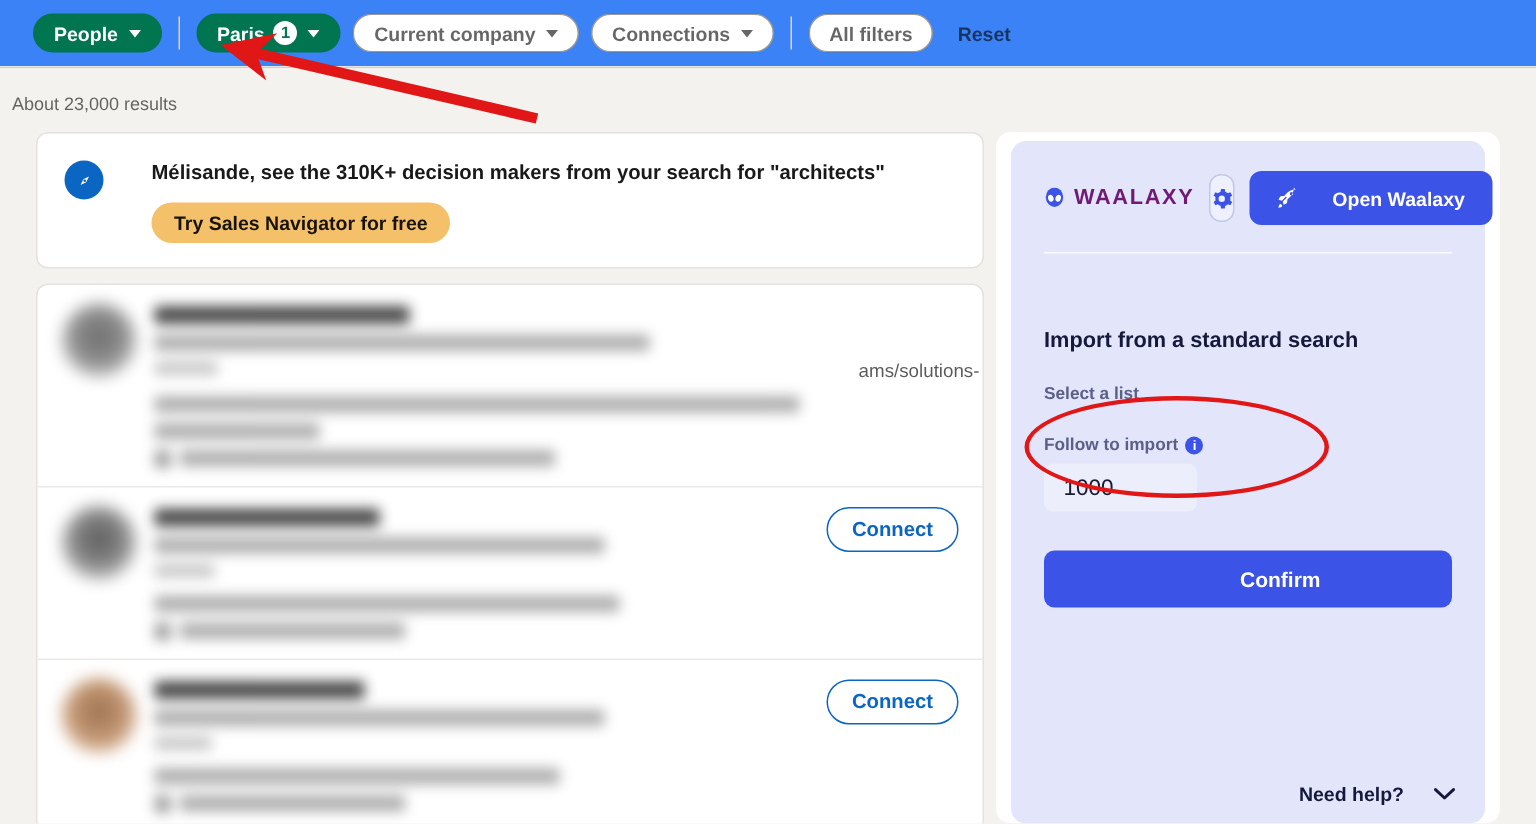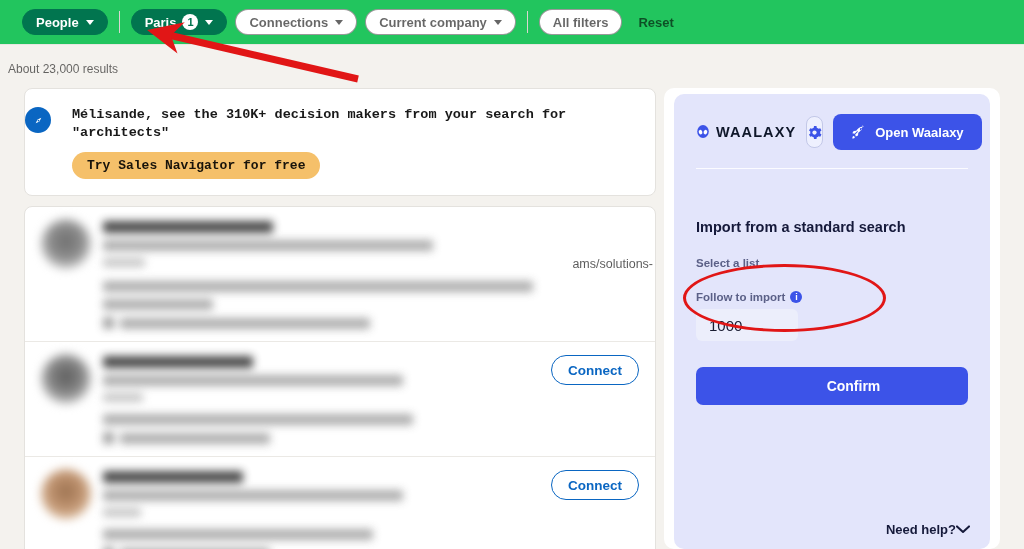--- a/index.html
+++ b/index.html
@@ -16,21 +16,21 @@
     position: relative;
     -webkit-font-smoothing: antialiased;
   }
 
   
   .filter-bar {
     position: absolute;
     top: 0; left: 0;
     width: 1024px;
     height: 45px;
-    background: #22c55e;
+    background: #3b82f6;
     display: flex;
     align-items: center;
     padding-left: 22px;
     gap: 8px;
     border-bottom: 1px solid #e8e6e1;
     z-index: 4;
   }
 
   .pill {
     display: inline-flex;
@@ -118,23 +118,22 @@
     border: 1px solid #e4e2de;
     border-radius: 8px;
     margin-bottom: 10px;
     overflow: hidden;
   }
 
   
   .promo {
     display: flex;
     align-items: flex-start;
-    padding: 16px 16px 16px 0;
-    gap: 21px;
-    font-family: Liberation Mono, monospace;
+    padding: 16px 16px 16px 18px;
+    gap: 32px;
   }
   .promo-icon {
     flex: 0 0 auto;
     width: 26px; height: 26px;
     border-radius: 50%;
     background: #0a66c2;
     display: flex;
     align-items: center;
     justify-content: center;
     margin-top: 2px;
@@ -264,37 +263,37 @@
   .wx-logo {
     display: flex;
     align-items: center;
     gap: 6px;
     flex: 1 1 auto;
   }
   .wx-logo-text {
     font-size: 14.5px;
     font-weight: 700;
     letter-spacing: 1.1px;
-    color: #0f172a;
+    color: #701a75;
   }
   .wx-gear-btn {
     width: 32px; height: 32px;
     border-radius: 8px;
     background: #eef0fe;
     border: 1px solid #c3c8e8;
     display: flex;
     align-items: center;
     justify-content: center;
     cursor: pointer;
   }
   .wx-open-btn {
     display: flex;
     align-items: center;
     justify-content: center;
-    gap: 9px;
+    gap: 22px;
     height: 36px;
     padding: 0 18px;
     border-radius: 8px;
     background: #3c53e8;
     color: #ffffff;
     font-size: 13px;
     font-weight: 700;
     border: none;
     cursor: pointer;
     font-family: inherit;
@@ -404,21 +403,21 @@
     font-family: inherit;
     padding-left: 43px;
   }
 
   .wx-help {
     position: absolute;
     right: 20px;
     bottom: 12px;
     display: flex;
     align-items: center;
-    gap: 0;
+    gap: 20px;
     font-size: 13px;
     font-weight: 700;
     color: #15193a;
     cursor: pointer;
   }
 
   
   .annot-layer {
     position: absolute;
     inset: 0;
@@ -447,26 +446,26 @@
 
   <div class="bar-divider"></div>
 
   <div class="pill pill-green">
     <span>Paris</span>
     <span class="count-badge">1</span>
     <span class="caret"></span>
   </div>
 
   <div class="pill pill-outline">
+    <span>Current company</span>
+    <span class="caret"></span>
+  </div>
+
+  <div class="pill pill-outline">
     <span>Connections</span>
-    <span class="caret"></span>
-  </div>
-
-  <div class="pill pill-outline">
-    <span>Current company</span>
     <span class="caret"></span>
   </div>
 
   <div class="bar-divider"></div>
 
   <div class="pill pill-outline">
     <span>All filters</span>
   </div>
 
   <div class="reset-link">Reset</div>

